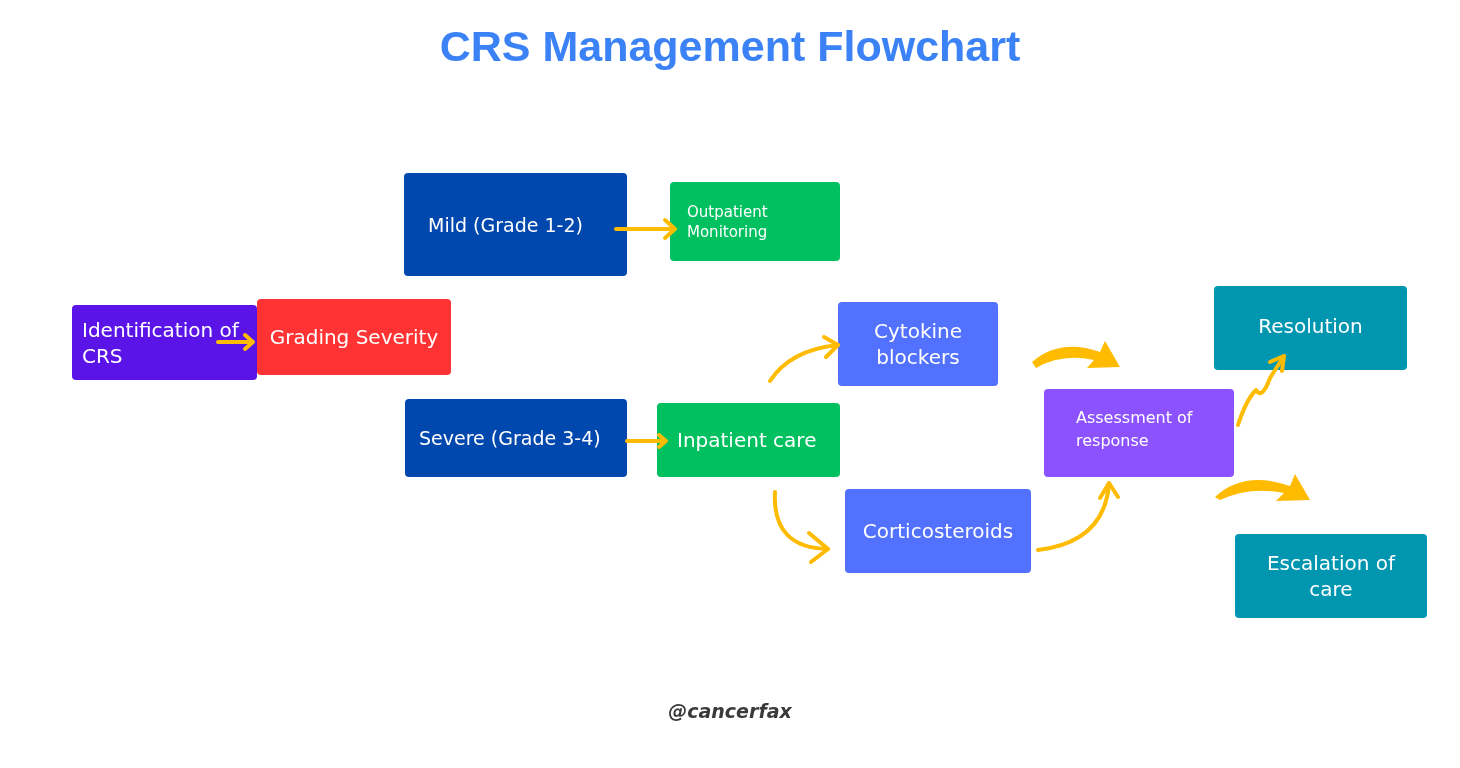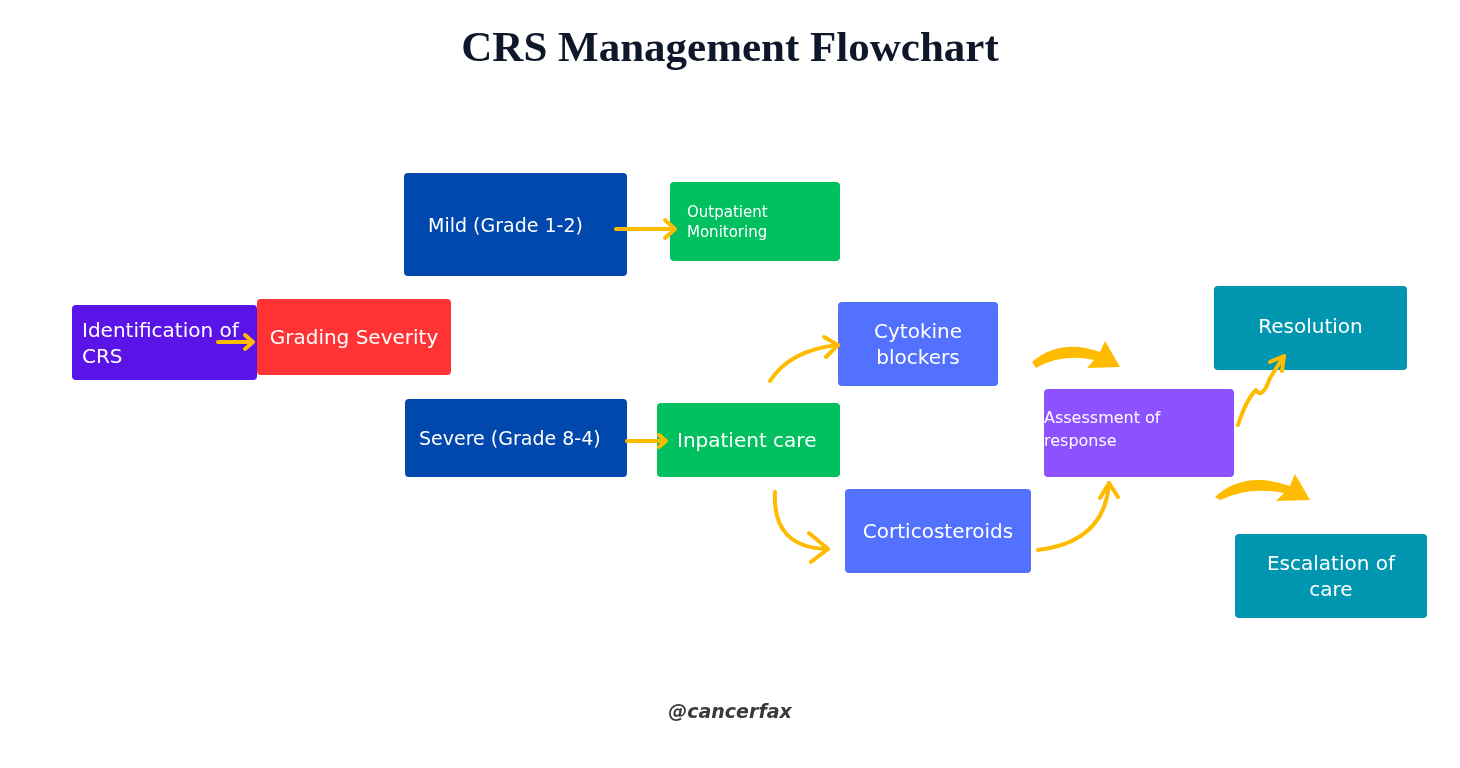--- a/index.html
+++ b/index.html
@@ -1,17 +1,17 @@
 <!DOCTYPE html>
 <html><head>
   <meta charset="utf-8">
   <style>
     html, body { margin: 0; padding: 0; background: #ffffff; }
     body { width: 1460px; height: 768px; position: relative; overflow: hidden; font-family: "Liberation Sans", sans-serif; }
-    .title { position: absolute; left: 0; width: 1460px; top: 22px; text-align: center; font-weight: bold; font-size: 43px; color: #0f172a; letter-spacing: 0px; font-family: Liberation Serif, serif; }
+    .title { position: absolute; left: 0; width: 1460px; top: 22px; text-align: center; font-weight: bold; font-size: 43px; color: #3b82f6; letter-spacing: 0px; }
     .node { position: absolute; border-radius: 4px; color: #ffffff; display: flex; align-items: center; box-sizing: border-box; font-family: "DejaVu Sans", sans-serif; }
     .node span { display: block; }
     .footer { position: absolute; left: 0; width: 1460px; top: 700px; text-align: center; font-weight: bold; font-size: 19px; color: #3a3a3a; font-family: "DejaVu Sans", sans-serif; font-style: italic; }
     svg.arrows { position: absolute; left: 0; top: 0; width: 1460px; height: 768px; pointer-events: none; }
   </style>
 </head>
 <body>
 
 <div class="title">CRS Management Flowchart</div>
 
@@ -25,36 +25,36 @@
 
 <div class="node" style="left:404px; top:173px; width:223px; height:103px; background:#0048ad; padding-left:24px; font-size:19px;">
   <span>Mild (Grade 1-2)</span>
 </div>
 
 <div class="node" style="left:670px; top:182px; width:170px; height:79px; background:#00c060; padding-left:17px; font-size:15px; line-height:20px;">
   <span style="width:110px;">Outpatient Monitoring</span>
 </div>
 
 <div class="node" style="left:405px; top:399px; width:222px; height:78px; background:#0048ad; padding-left:14px; font-size:19px;">
-  <span>Severe (Grade 8-4)</span>
+  <span>Severe (Grade 3-4)</span>
 </div>
 
 <div class="node" style="left:657px; top:403px; width:183px; height:74px; background:#00c060; padding-left:20px; font-size:20px;">
   <span>Inpatient care</span>
 </div>
 
 <div class="node" style="left:838px; top:302px; width:160px; height:84px; background:#5271ff; justify-content:center; text-align:center; font-size:20px; line-height:26px;">
   <span style="width:110px;">Cytokine blockers</span>
 </div>
 
 <div class="node" style="left:845px; top:489px; width:186px; height:84px; background:#5271ff; justify-content:center; font-size:20px;">
   <span>Corticosteroids</span>
 </div>
 
-<div class="node" style="left:1044px; top:389px; width:190px; height:88px; background:#8c52ff; padding-bottom:8px; font-size:16px; line-height:23px;">
+<div class="node" style="left:1044px; top:389px; width:190px; height:88px; background:#8c52ff; padding-left:32px; padding-bottom:8px; font-size:16px; line-height:23px;">
   <span style="width:140px;">Assessment of response</span>
 </div>
 
 <div class="node" style="left:1214px; top:286px; width:193px; height:84px; background:#0096b0; justify-content:center; align-items:flex-start; padding-top:28px; font-size:20px;">
   <span>Resolution</span>
 </div>
 
 <div class="node" style="left:1235px; top:516px; width:192px; height:84px; background:#0096b0; justify-content:center; text-align:center; font-size:20px; line-height:26px;margin-top:18px;">
   <span style="width:140px;">Escalation of care</span>
 </div>

